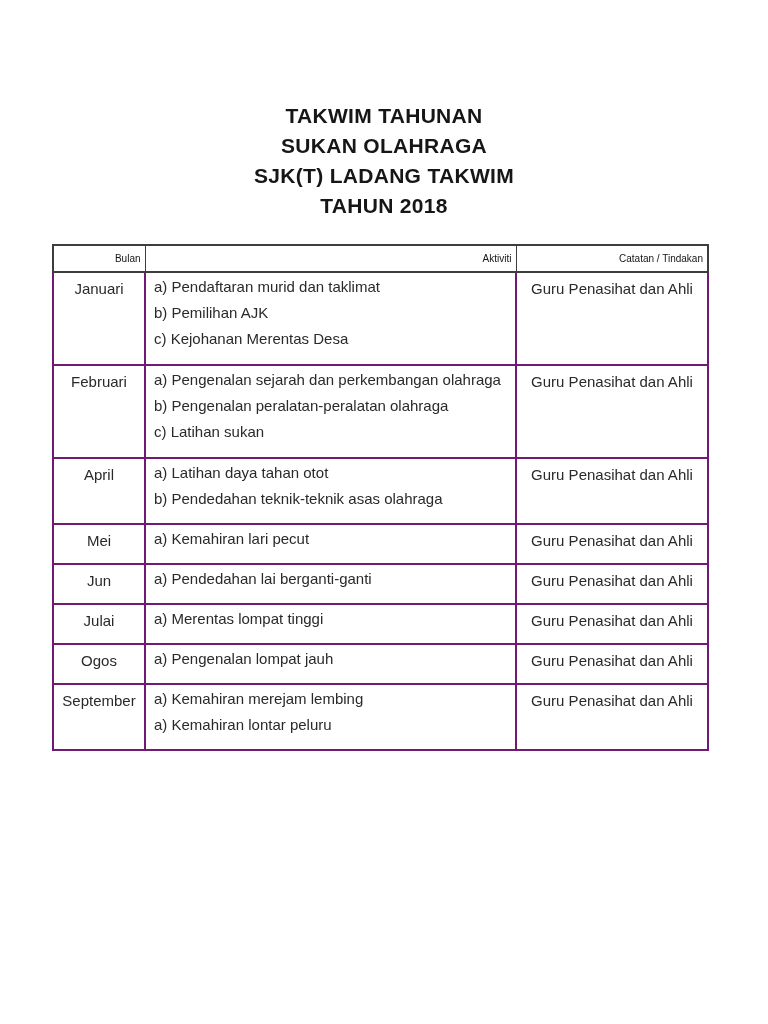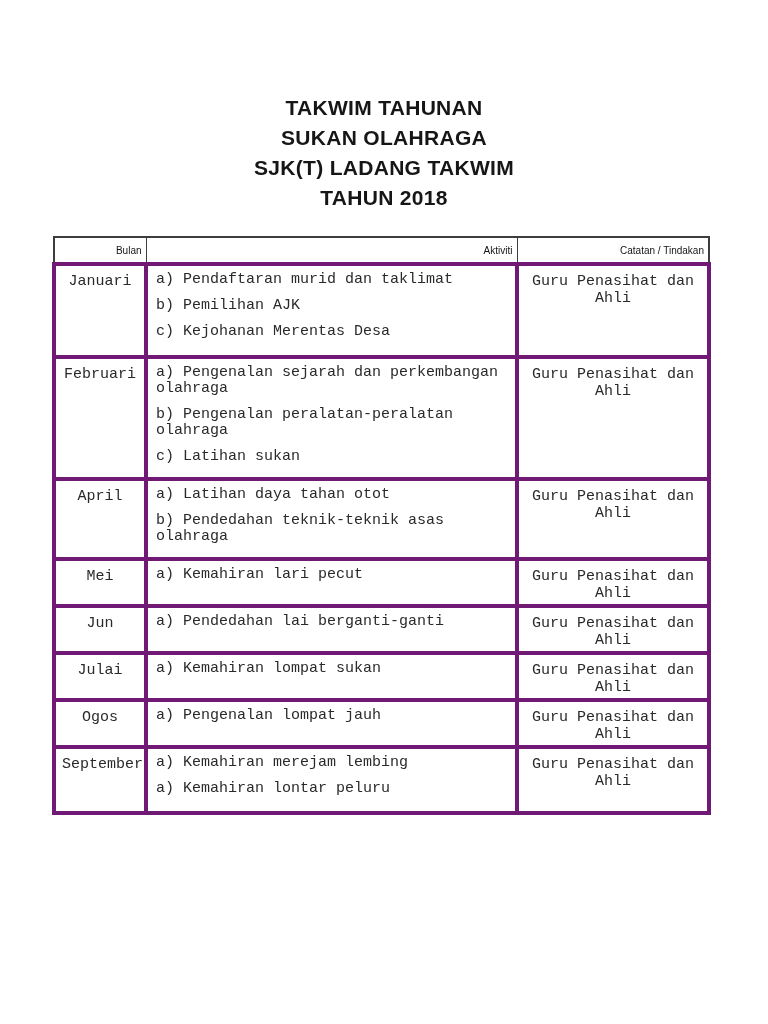--- a/index.html
+++ b/index.html
@@ -14,20 +14,21 @@
     overflow: hidden;
   }
   .title-block {
     padding-top: 93px;
     text-align: center;
     font-weight: bold;
     font-size: 21px;
     line-height: 30px;
     letter-spacing: 0.3px;
     color: #161616;
+    margin-top: 8px;
   }
   .schedule-table {
     border-collapse: collapse;
     table-layout: fixed;
     margin: 23px 0 0 52px;
     width: 655px;
     border: 2px solid #3d3d3d;
     font-size: 15px;
     color: #2a2a2a;
   }
@@ -38,24 +39,23 @@
     border: 1px solid #3d3d3d;
     border-bottom: 2px solid #3d3d3d;
     font-weight: normal;
     font-size: 10px;
     color: #141414;
     text-align: right;
     padding: 5px 4px;
     height: 27px;
   }
   .schedule-table td {
-    border: 4px solid #701a75;
+    border: 2px solid #701a75;
     vertical-align: top;
     padding: 6px 6px 2px 6px;
-    font-family: Liberation Mono, monospace;
   }
   td.month-cell { text-align: center; padding-top: 7px; }
   td.note-cell  { text-align: center; padding-top: 7px; }
   .activity {
     line-height: 16px;
     margin-bottom: 10px;
     padding-left: 2px;
   }
   tr.r1 td { height: 40px; }
   tr.r2 td { height: 66px; }
@@ -123,21 +123,21 @@
       <tr class="r1">
         <td class="month-cell">Jun</td>
         <td>
           <div class="activity">a) Pendedahan lai berganti-ganti</div>
         </td>
         <td class="note-cell">Guru Penasihat dan Ahli</td>
       </tr>
       <tr class="r1">
         <td class="month-cell">Julai</td>
         <td>
-          <div class="activity">a) Kemahiran lompat sukan</div>
+          <div class="activity">a) Merentas lompat tinggi</div>
         </td>
         <td class="note-cell">Guru Penasihat dan Ahli</td>
       </tr>
       <tr class="r1">
         <td class="month-cell">Ogos</td>
         <td>
           <div class="activity">a) Pengenalan lompat jauh</div>
         </td>
         <td class="note-cell">Guru Penasihat dan Ahli</td>
       </tr>

